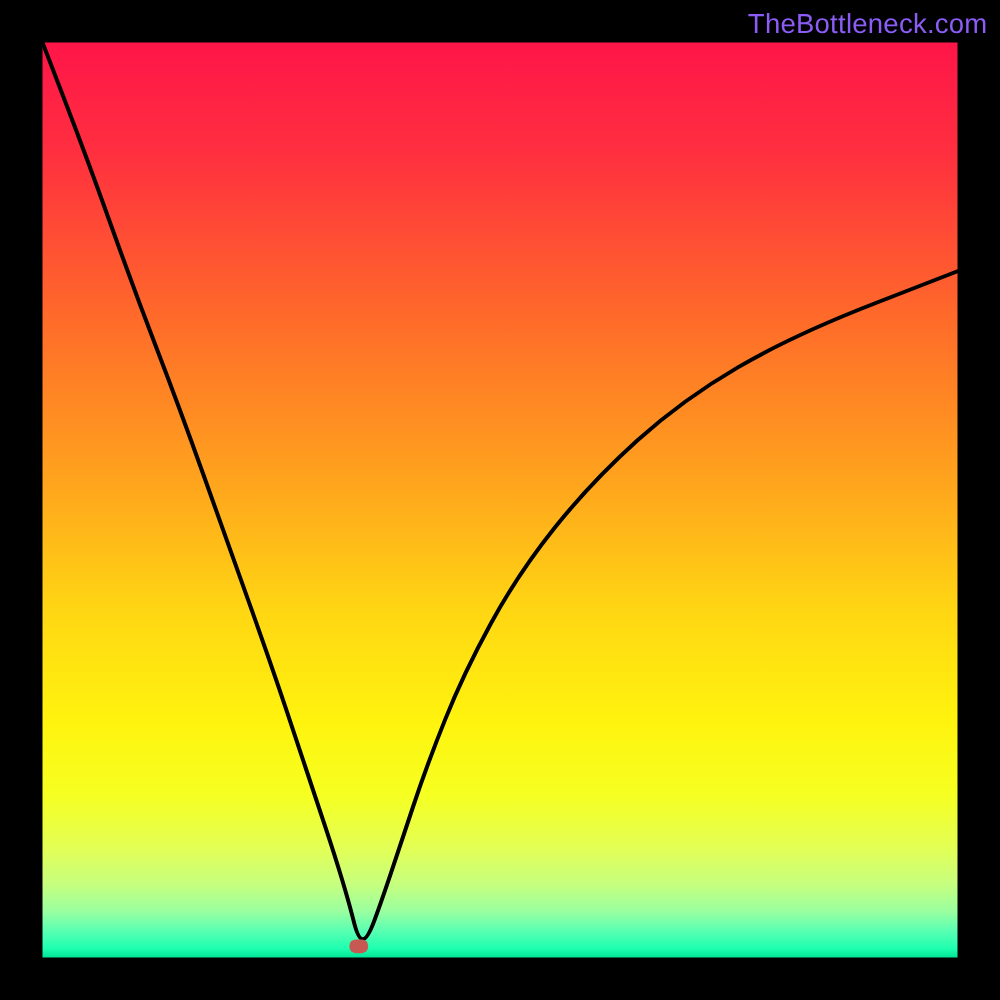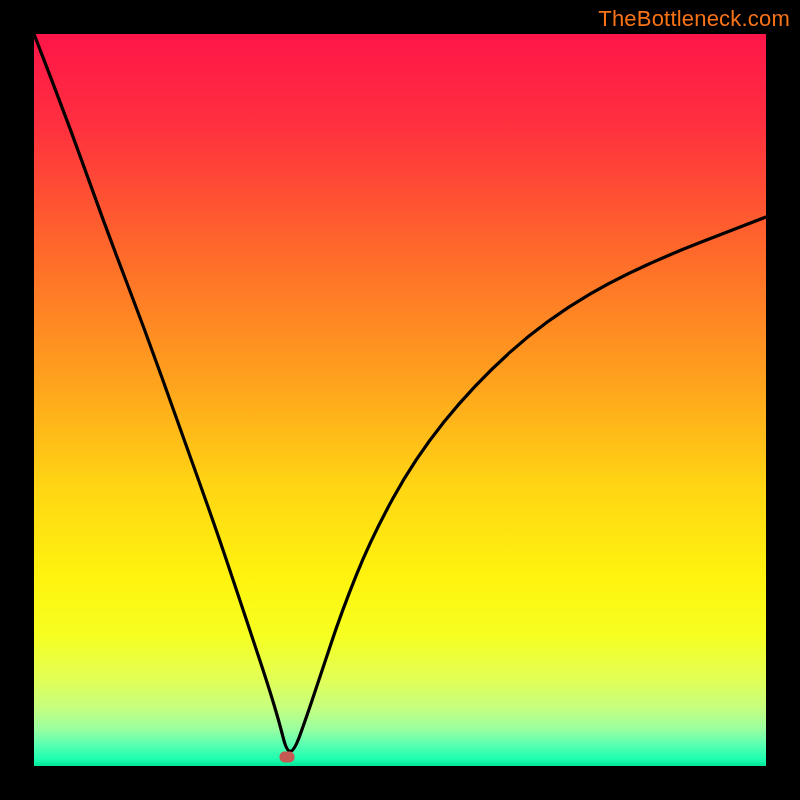--- a/index.html
+++ b/index.html
@@ -24,21 +24,21 @@
     left: 34px;
     top: 34px;
     width: 732px;
     height: 732px;
     
   }
   .watermark {
     position: absolute;
     top: 6px;
     right: 10px;
-    color: #f97316;
+    color: #8b5cf6;
     font-size: 22px;
     font-weight: 400;
     letter-spacing: 0.2px;
     user-select: none;
   }
   svg.curve {
     position: absolute;
     left: 34px;
     top: 34px;
     width: 732px;

